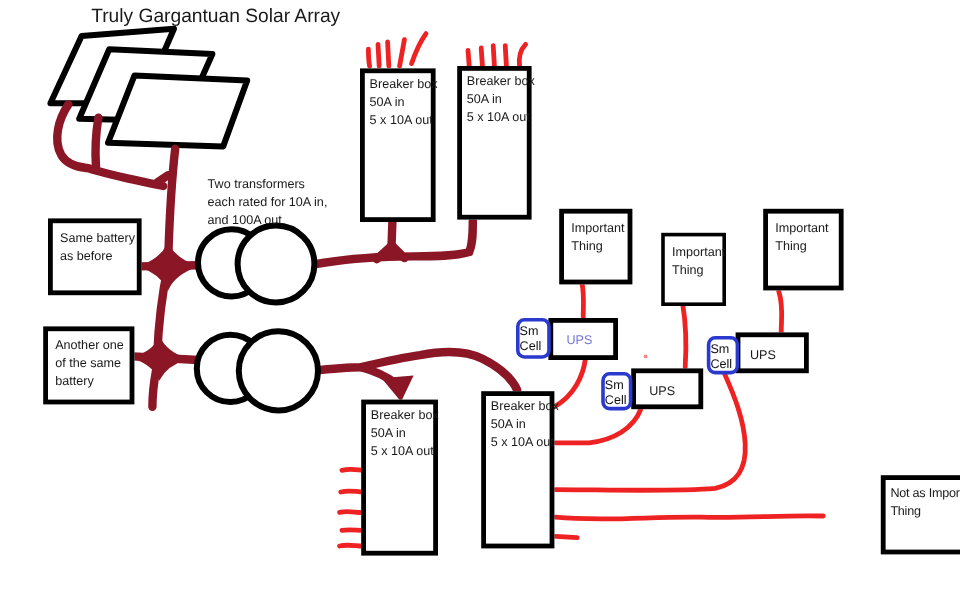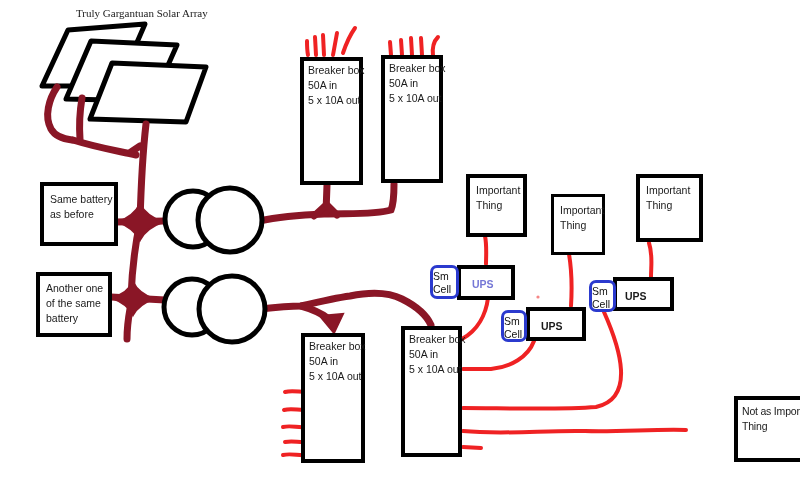--- a/index.html
+++ b/index.html
@@ -10,21 +10,21 @@
   .wire-bright{stroke:var(--wire-bright,#ef2223);fill:none;stroke-width:4;stroke-linecap:round;}
   .fill-dark{fill:var(--wire-dark,#8a1626);stroke:var(--wire-dark,#8a1626);stroke-width:2;}
   .shape{fill:#fff;stroke:var(--outline,#000);stroke-width:5;stroke-linejoin:round;}
   .txt{position:absolute;color:#1a1a1a;font-size:10.5px;line-height:15px;white-space:pre;z-index:1;}
   .box{position:absolute;background:#fff;border:4px solid var(--outline,#000);box-sizing:border-box;
        color:#1a1a1a;font-size:10.5px;line-height:15px;white-space:pre;z-index:1;}
   .b3{border-width:3px;}
   .cell{position:absolute;background:#fff;border:3px solid var(--small-cell-border,#2b3ace);
         border-radius:7px;box-sizing:border-box;color:#111;font-size:10.5px;line-height:13px;
         white-space:pre;padding:2px 0 0 0;z-index:3;}
-  .ups{padding:8px 0 0 11px;z-index:2;font-weight:bold;}
+  .ups{padding:8px 0 0 11px;z-index:2;}
   .ups1-label{color:var(--ups1-label,#7577d6);}
 </style>
 </head>
 <body>
 
 <div id="canvas">
 
   <svg id="wires" width="800" height="500" viewBox="0 0 800 500">
 
     <g>
@@ -90,22 +90,25 @@
     <g>
       <circle class="shape" cx="193" cy="219" r="28"></circle>
       <circle class="shape" cx="230" cy="220" r="32"></circle>
     </g>
     <g>
       <circle class="shape" cx="192" cy="307" r="28"></circle>
       <circle class="shape" cx="232" cy="309" r="33"></circle>
     </g>
   </svg>
 
-  <div class="txt" style="left:76px;top:6px;font-size:11px;font-family:Liberation Serif, serif;">Truly Gargantuan Solar Array</div>
+  <div class="txt" style="left:76px;top:6px;font-size:16px;">Truly Gargantuan Solar Array</div>
 
+  <div class="txt" style="left:173px;top:147px;">Two transformers
+each rated for 10A in,
+and 100A out</div>
 
   <div class="box" style="left:40px;top:182px;width:78px;height:64px;padding:6px 0 0 6px;">Same battery
 as before</div>
 
   <div class="box" style="left:36px;top:272px;width:76px;height:65px;padding:5px 0 0 6px;">Another one
 of the same
 battery</div>
 
   <div class="box" style="left:300px;top:57px;width:63px;height:128px;padding:2px 0 0 4px;">Breaker box
 50A in

